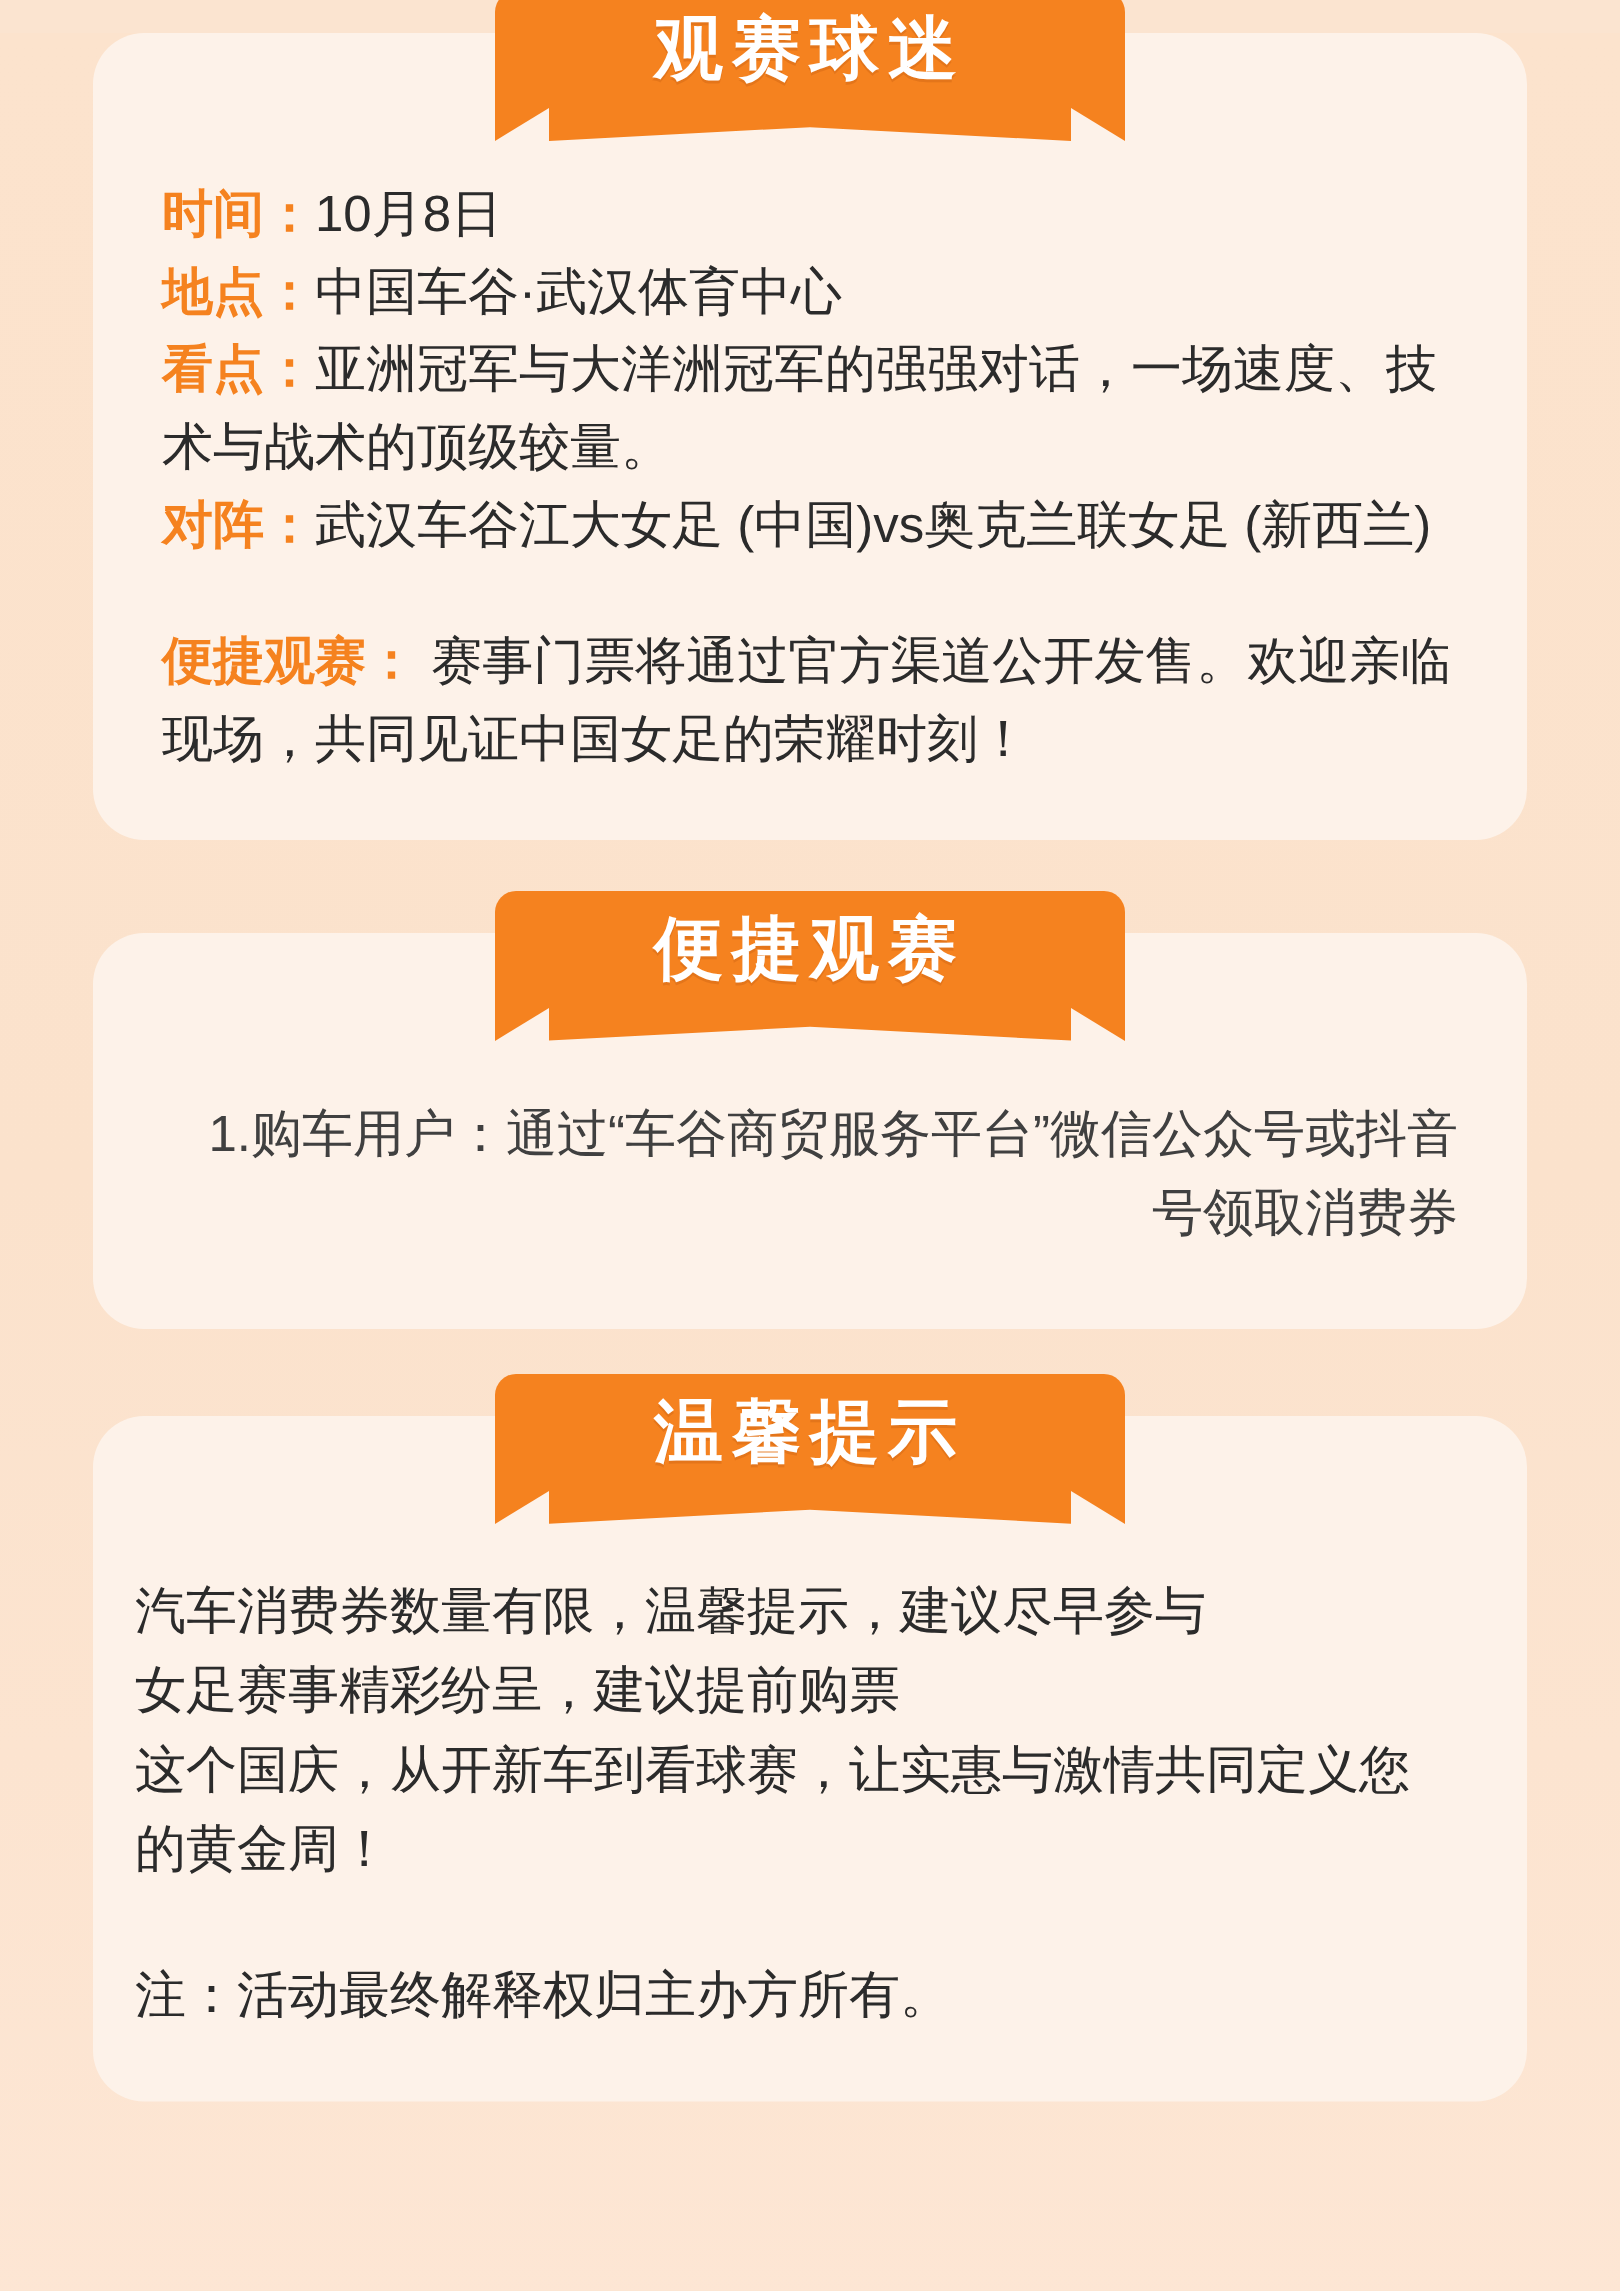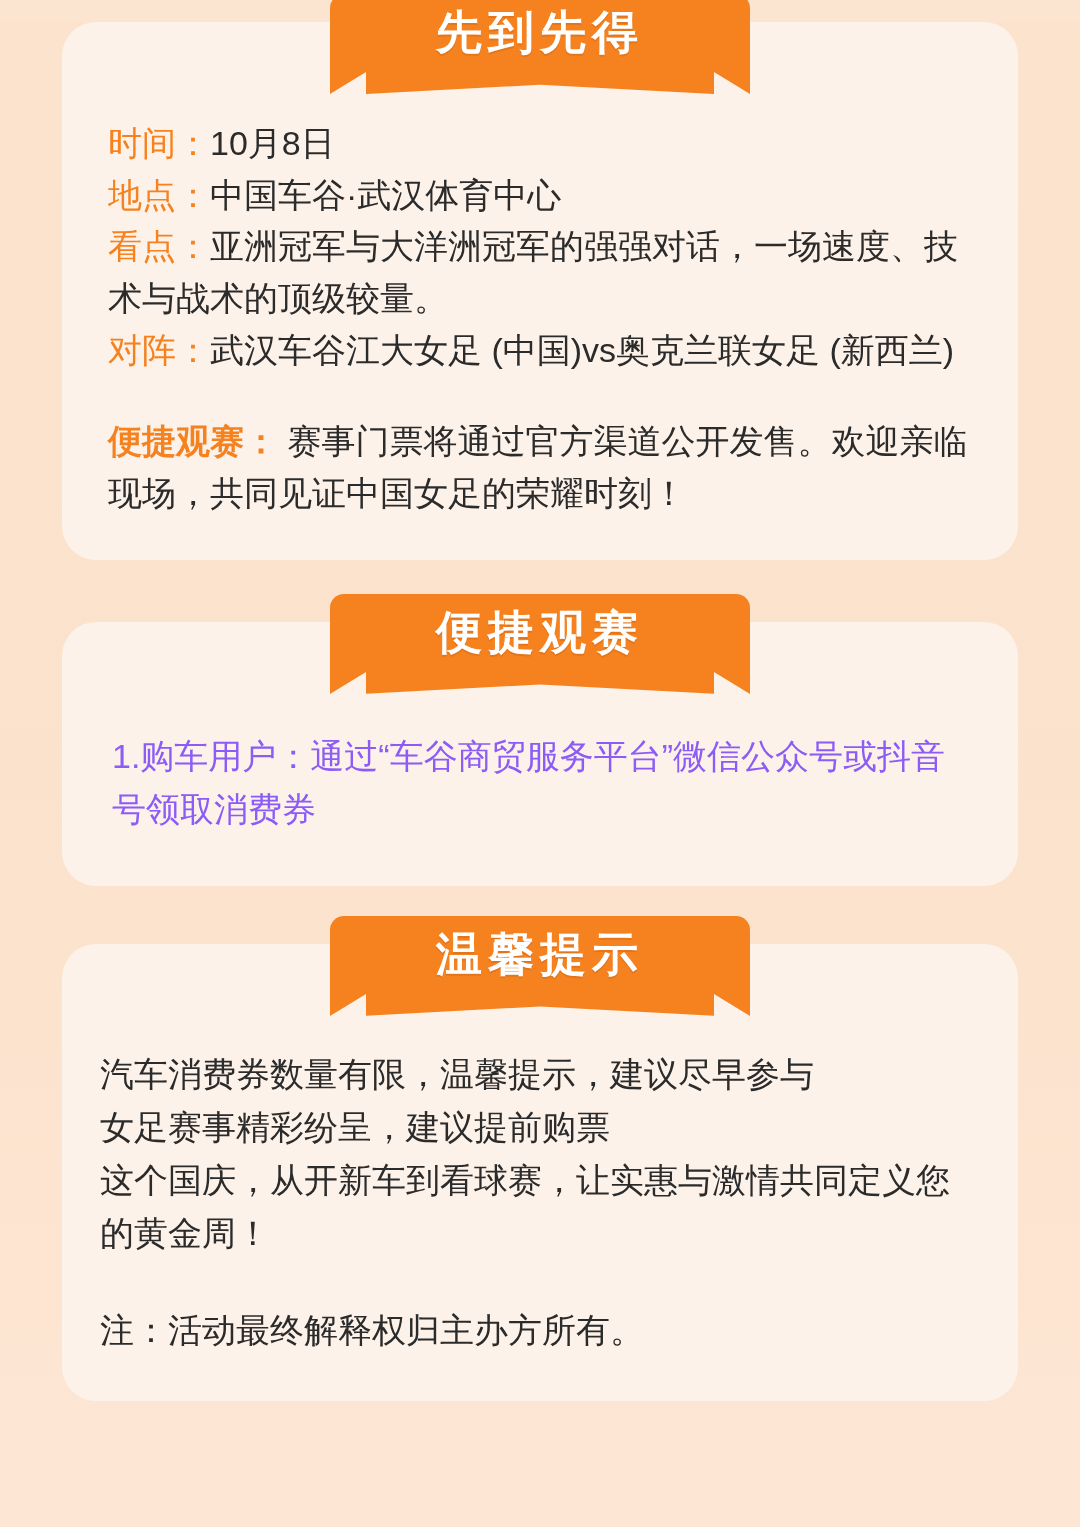--- a/index.html
+++ b/index.html
@@ -89,21 +89,21 @@
     padding: 96px 46px 40px 46px;
     min-height: 470px;
   }
   .kv-line {
     font-size: 34px;
     line-height: 1.52;
     color: #2b2b2b;
   }
   .kv-label {
     color: #f5821f;
-    font-weight: normal;
+    font-weight: bold;
   }
   .kv-block {
     margin-top: 0;
   }
   .para-gap {
     height: 40px;
   }
   .note-line {
     font-size: 34px;
     line-height: 1.52;
@@ -116,47 +116,48 @@
 
   
   .card-join {
     margin-top: 62px;
     padding: 108px 46px 50px 50px;
     min-height: 250px;
   }
   .list-item {
     font-size: 34px;
     line-height: 1.56;
-    color: #8b5cf6;
+    color: #404040;
+    text-align: right;
   }
 
   
   .card-tips {
     margin-top: 58px;
-    padding: 104px 46px 44px 38px;
+    padding: 104px 46px 44px 28px;
     min-height: 420px;
   }
   .tip-line {
     font-size: 34px;
     line-height: 1.56;
     color: #2b2b2b;
   }
   .tips-gap {
     height: 44px;
   }
 </style>
 </head>
 <body>
 
 <div class="page">
 
   <div class="card card-highlights">
     <div class="ribbon">
       <div class="ribbon-center"></div>
-      <span class="ribbon-title">先到先得</span>
+      <span class="ribbon-title">观赛球迷</span>
     </div>
 
     <div class="kv-block">
       <div class="kv-line">
         <span class="kv-label">时间：</span><span>10月8日</span>
       </div>
       <div class="kv-line">
         <span class="kv-label">地点：</span><span>中国车谷·武汉体育中心</span>
       </div>
       <div class="kv-line">

